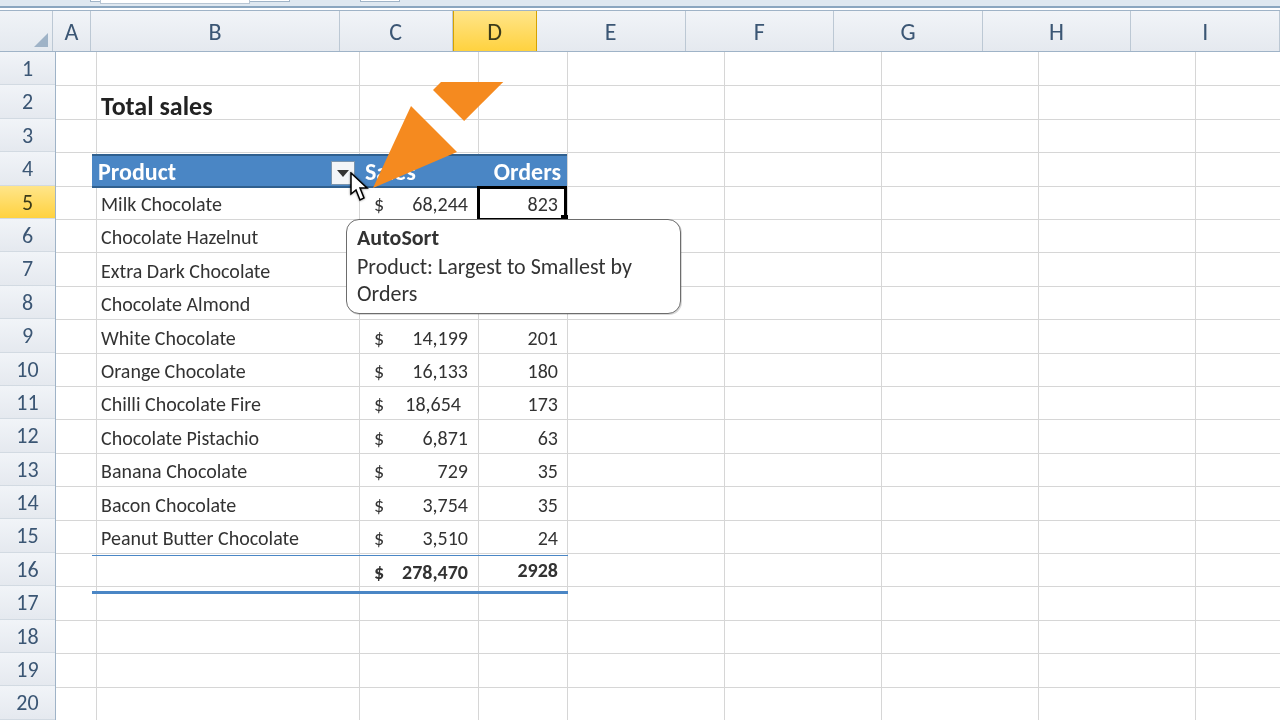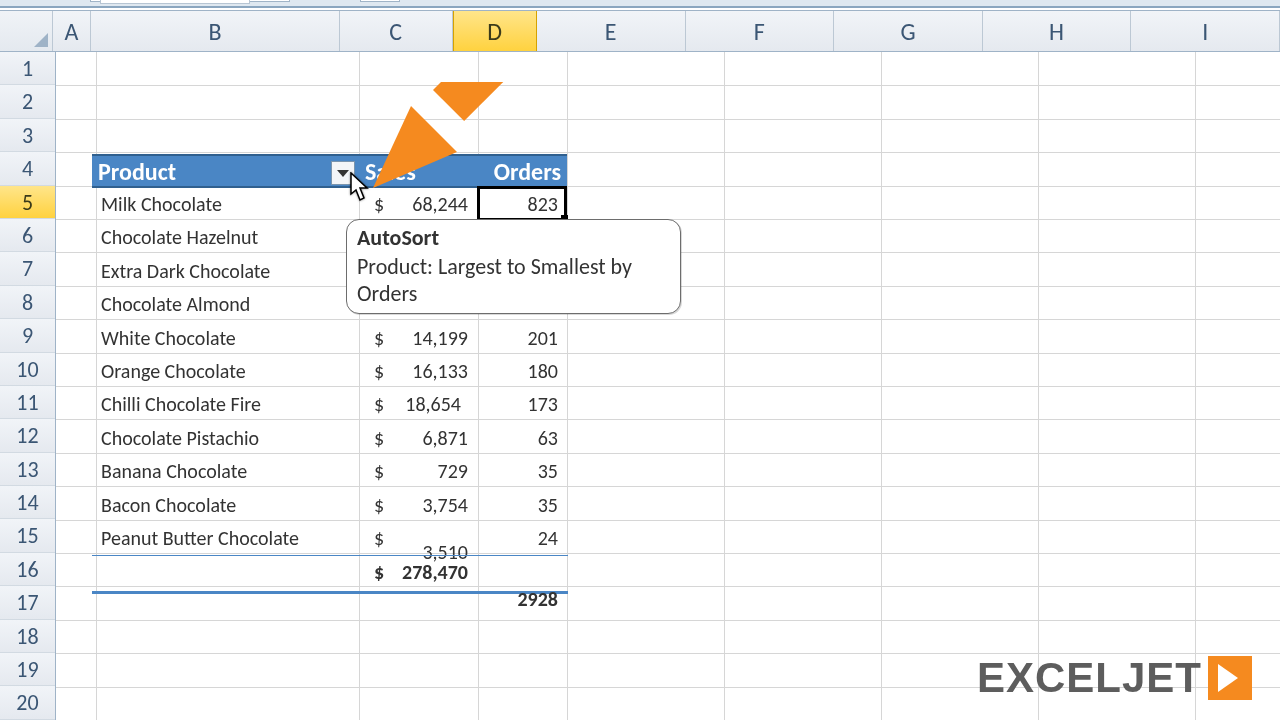--- a/index.html
+++ b/index.html
@@ -305,20 +305,21 @@
       <div class="gridline-h" style="top: 33.4px;"></div>
       <div class="gridline-v" style="left: 1139px;"></div>
       <div class="gridline-v" style="left: 982px;"></div>
       <div class="gridline-v" style="left: 825px;"></div>
       <div class="gridline-v" style="left: 668px;"></div>
       <div class="gridline-v" style="left: 511px;"></div>
       <div class="gridline-v" style="left: 422px;"></div>
       <div class="gridline-v" style="left: 303px;"></div>
       <div class="gridline-v" style="left: 40px;"></div>
 
+    <div class="cell title" style="left:40px; top:35px;">Total sales</div>
 
     <div class="pivot-header" style="left:36px; top:102px; width:267px;">
       <span>Product</span>
       <div class="filter-btn" style="right:4px;"></div>
     </div>
     <div class="pivot-header" style="left:303px; top:102px; width:119px;">
       <span>Sales</span>
     </div>
     <div class="pivot-header" style="left:422px; top:102px; width:89px; justify-content:flex-end;">
       <span>Orders</span>
@@ -360,30 +361,30 @@
         <div class="cell" style="left: 40px; top: 404.2px;">Banana Chocolate</div>
         <div class="cell money-sym" style="left: 313px; top: 404.2px;">$</div>
         <div class="cell money-val" style="left: 322px; top: 404.2px; width: 95px;">729</div>
         <div class="cell orders-val" style="left: 422px; top: 404.2px; width: 85px;">35</div>
         <div class="cell" style="left: 40px; top: 437.6px;">Bacon Chocolate</div>
         <div class="cell money-sym" style="left: 313px; top: 437.6px;">$</div>
         <div class="cell money-val" style="left: 322px; top: 437.6px; width: 95px;">3,754</div>
         <div class="cell orders-val" style="left: 422px; top: 437.6px; width: 85px;">35</div>
         <div class="cell" style="left: 40px; top: 471px;">Peanut Butter Chocolate</div>
         <div class="cell money-sym" style="left: 313px; top: 471px;">$</div>
-        <div class="cell money-val" style="left: 322px; top: 485px; width: 95px;">3,510</div>
+        <div class="cell money-val" style="left: 322px; top: 471px; width: 95px;">3,510</div>
         <div class="cell orders-val" style="left: 422px; top: 471px; width: 85px;">24</div>
       </div>
 
     <div class="grand-top-border" style="top:503px;"></div>
     <div class="pivot-bottom" style="top:539px;"></div>
 
     <div class="cell bold money-sym" style="left:313px; top:505px;">$</div>
     <div class="cell bold money-val" style="left:322px; top:505px; width:95px;">278,470</div>
-    <div class="cell bold orders-val" style="left:422px; top:532px; width:85px;text-align:right;">2928</div>
+    <div class="cell bold orders-val" style="left:422px; top:503px; width:85px;text-align:right;">2928</div>
 
     <div class="active-cell" style="left:421px; top:134px; width:90px; height:35px;"></div>
 
     <div class="tooltip" style="left:290px; top:167px; width:335px;">
       <div class="tt-title">AutoSort</div>
       <div class="tt-body">Product: Largest to Smallest by Orders</div>
     </div>
 
     <div class="arrow" style="left:315px; top:30px;">
       <svg width="150" height="110" viewBox="0 0 150 110">
@@ -450,18 +451,14 @@
     </div>
 
     <div class="cursor" style="left:294px; top:120px;">
       <svg width="22" height="30" viewBox="0 0 22 30">
         <polygon points="1,1 1,22 6,18 10,28 14,26 10,16 17,16" fill="#fff" stroke="#000" stroke-width="1.5"></polygon>
       </svg>
     </div>
 
   </div>
 
-  <div class="logo">
-    <span class="logo-text">EXCELJET</span>
-    <span class="logo-mark"></span>
-  </div>
 
 </div>
 
 </body></html>

